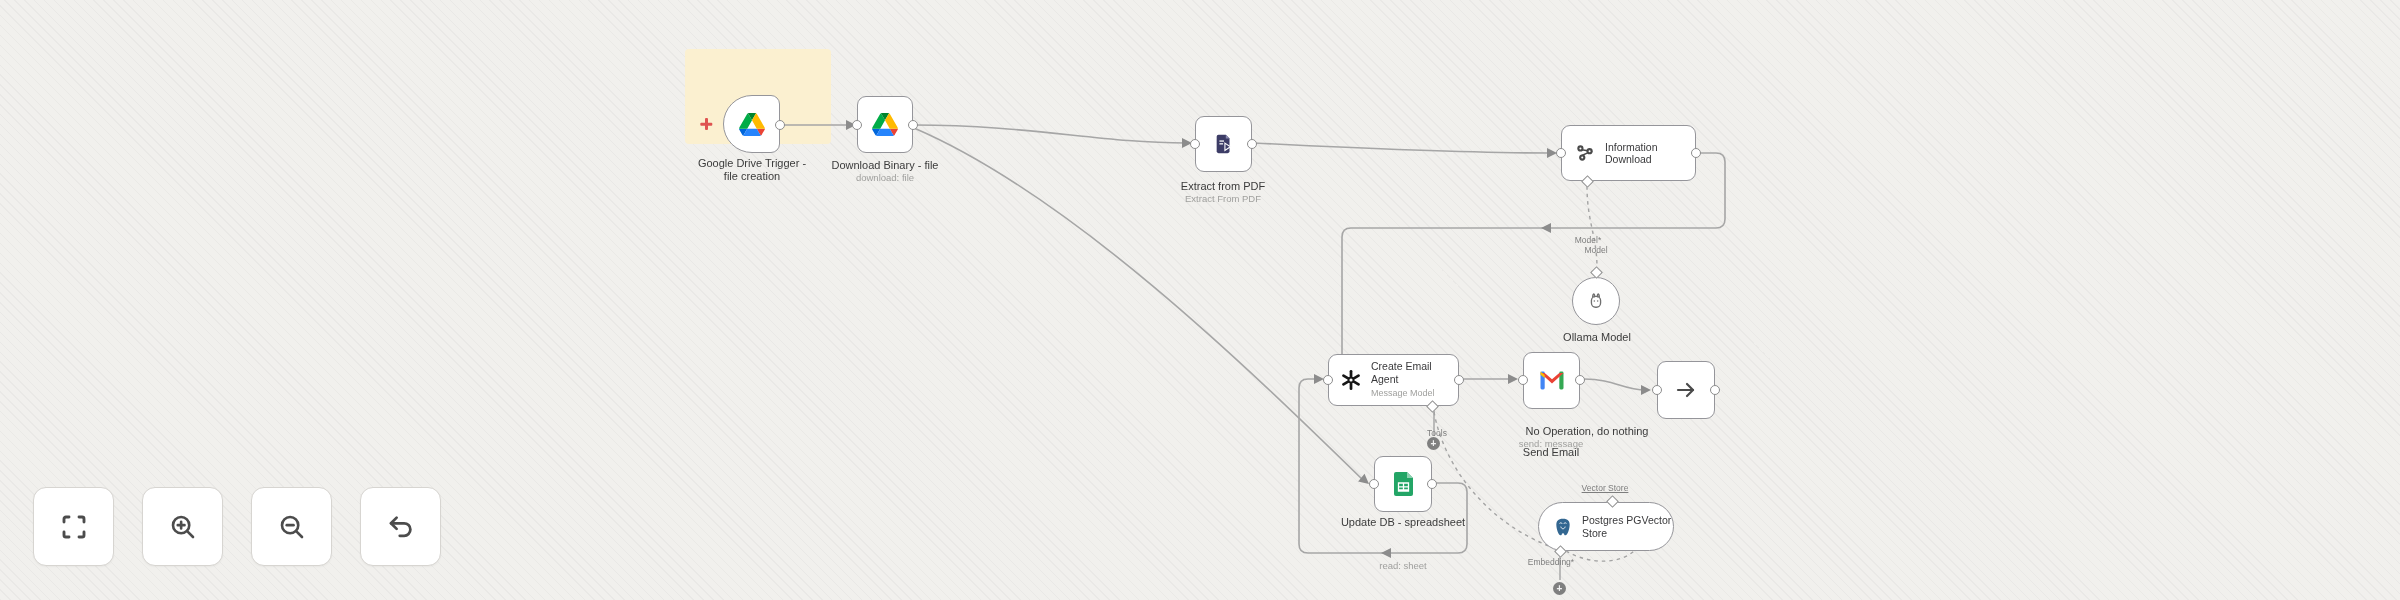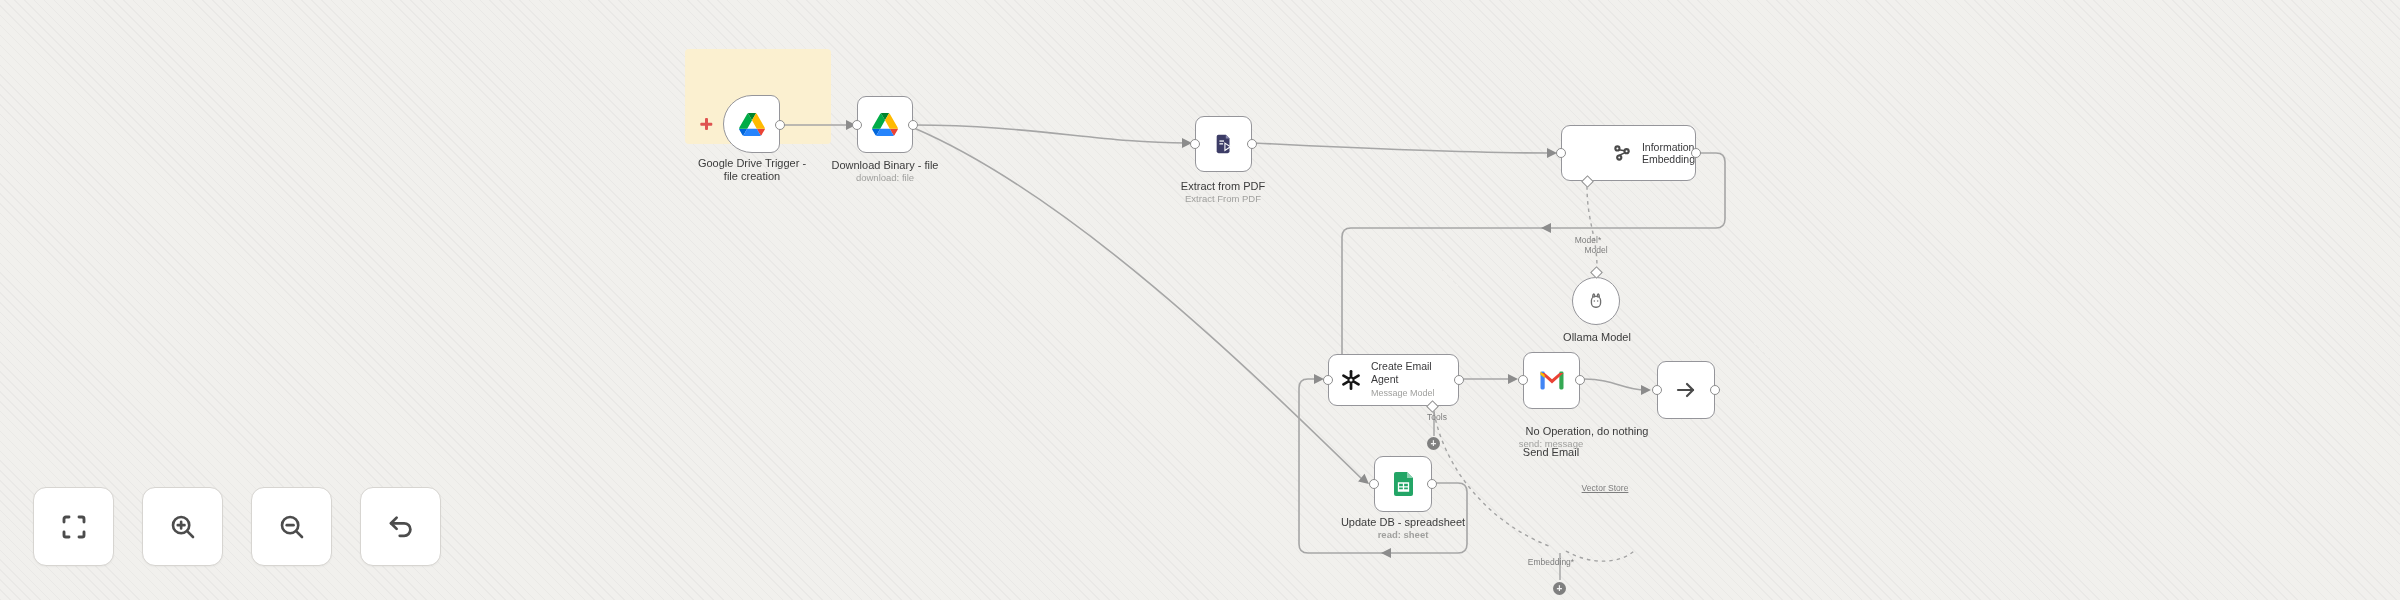--- a/index.html
+++ b/index.html
@@ -152,34 +152,34 @@
         <rect x="7" y="8" width="5" height="1.6" fill="#fff" opacity="0.85"></rect>
         <rect x="7" y="11" width="4" height="1.6" fill="#fff" opacity="0.85"></rect>
       </svg>
     </span>
     <span class="port" style="left:-6px; top:22px;"></span>
     <span class="port" style="right:-6px; top:22px;"></span>
   </div>
   <span class="node-label" style="left:1223px; top:180px;">Extract from PDF</span>
   <span class="node-sub" style="left:1223px; top:193px;">Extract From PDF</span>
 
-  <div class="node" style="left:1561px; top:125px; width:135px; height:56px; justify-content:flex-end; padding-left:12px; gap:9px;">
+  <div class="node" style="left:1561px; top:125px; width:135px; height:56px; justify-content:flex-start; padding-left:12px; gap:9px;">
     <span class="icon-wrap">
       <svg width="22" height="22" viewBox="0 0 24 24" fill="#4a4a4a">
         <circle cx="7" cy="7" r="3.4"></circle>
           <circle cx="17" cy="10" r="3.4"></circle>
           <circle cx="9" cy="17" r="3.4"></circle>
         <path d="M8.5 8.5 L15 9.5 M8 15 L15.5 11.5" stroke="#4a4a4a" stroke-width="1.6"></path>
         <circle cx="7" cy="7" r="1.1" fill="#fff"></circle>
           <circle cx="17" cy="10" r="1.1" fill="#fff"></circle>
           <circle cx="9" cy="17" r="1.1" fill="#fff"></circle>
       </svg>
     </span>
     <span class="wide-title">
-      <span>Information</span><br><span>Embedding</span>
+      <span>Information</span><br><span>Download</span>
     </span>
     <span class="port" style="left:-6px; top:22px;"></span>
     <span class="port" style="right:-6px; top:22px;"></span>
     <span class="diamond" style="left:21px; bottom:-6px;"></span>
   </div>
   <span class="port-label" style="left:1588px; top:187px;margin-top:48px;">Model*</span>
 
   <span class="port-label" style="left:1596px; top:245px;">Model</span>
   <span class="diamond" style="left:1592px; top:268px; position:absolute;"></span>
   <div class="node round" style="left:1572px; top:277px; width:48px; height:48px;">
@@ -223,21 +223,21 @@
       </svg>
     </span>
     <span class="wide-title">
       <span>Create Email</span><br><span>Agent</span>
       <div class="wide-sub">Message Model</div>
     </span>
     <span class="port" style="left:-6px; top:20px;"></span>
     <span class="port" style="right:-6px; top:20px;"></span>
     <span class="diamond" style="right:21px; bottom:-6px;"></span>
   </div>
-  <span class="port-label" style="left:1437px; top:412px;">Tools</span>
+  <span class="port-label" style="left:1437px; top:428px;">Tools</span>
   <span class="plus-dot" style="left:1427px; top:437px;">+</span>
 
   <div class="node" style="left:1523px; top:352px; width:57px; height:57px;">
     <span class="icon-wrap">
       <svg width="24" height="19" viewBox="0 0 24 19">
         <rect x="0.5" y="0.5" width="4.2" height="18" rx="1.4" fill="#4285f4"></rect>
         <rect x="19.3" y="0.5" width="4.2" height="18" rx="1.4" fill="#34a853"></rect>
         <polygon points="0.5,2 4.7,2 12,8.2 19.3,2 23.5,2 12,12.4" fill="#ea4335"></polygon>
         <polygon points="0.5,0.5 4.7,4 4.7,7 0.5,3.8" fill="#fbbc04"></polygon>
       </svg>
@@ -265,23 +265,37 @@
       <svg width="19" height="24" viewBox="0 0 19 24">
         <path d="M2 0 h11 l6 6 v16 a2 2 0 0 1 -2 2 H2 a2 2 0 0 1 -2 -2 V2 a2 2 0 0 1 2 -2 z" fill="#23a566"></path>
         <path d="M13 0 l6 6 h-6 z" fill="#8ed1b1"></path>
         <path d="M4.5 11 h10 v8 h-10 z M4.5 14.8 h10 M4.5 18 h10 M9.5 11 v8" stroke="#fff" stroke-width="1.3" fill="none"></path>
       </svg>
     </span>
     <span class="port" style="left:-6px; top:22px;"></span>
     <span class="port" style="right:-6px; top:22px;"></span>
   </div>
   <span class="node-label" style="left:1403px; top:516px;">Update DB - spreadsheet</span>
-  <span class="node-sub" style="left:1403px; top:529px;font-weight:bold;">read: sheet</span>
+  <span class="node-sub" style="left:1403px; top:560px;">read: sheet</span>
 
   <span class="port-label" style="left:1605px; top:483px;text-decoration:underline;">Vector Store</span>
+  <div class="node pill" style="left:1538px; top:502px; width:136px; height:49px; justify-content:flex-start; padding-left:14px; gap:9px;">
+    <span class="icon-wrap">
+      <svg width="20" height="20" viewBox="0 0 24 24">
+        <path d="M12 2 C6 2 4 5 4 9 c0 5 2.5 13 5 13 c1.4 0 1.8-1 1.8-2.5 c1 .3 1.4 .3 2.4 0 C13.2 21 13.6 22 15 22 c2.5 0 5-8 5-13 c0-4-2-7-8-7z" fill="#336791"></path>
+        <path d="M8.2 7.4 c1-.8 2.2-.6 2.6 .3 M15.8 7.4 c-1-.8-2.2-.6-2.6 .3" stroke="#fff" stroke-width="1.1" fill="none" stroke-linecap="round"></path>
+        <path d="M9.5 12 c.8 3 4.2 3 5 0" stroke="#fff" stroke-width="1.1" fill="none" stroke-linecap="round"></path>
+      </svg>
+    </span>
+    <span class="wide-title">
+      <span>Postgres PGVector</span><br><span>Store</span>
+    </span>
+    <span class="diamond" style="left:69px; top:-6px;"></span>
+    <span class="diamond" style="left:17px; bottom:-6px;"></span>
+  </div>
   <span class="port-label" style="left:1551px; top:557px;">Embedding*</span>
   <span class="plus-dot" style="left:1553px; top:582px;">+</span>
 
   <div class="controls">
     <div class="ctrl-btn">
       <span class="icon-wrap">
         <svg width="30" height="30" viewBox="0 0 24 24" fill="none" stroke="#4c4c4c" stroke-width="2.3" stroke-linecap="round">
           <path d="M4 8 V5.5 A1.5 1.5 0 0 1 5.5 4 H8"></path>
           <path d="M16 4 h2.5 A1.5 1.5 0 0 1 20 5.5 V8"></path>
           <path d="M20 16 v2.5 A1.5 1.5 0 0 1 18.5 20 H16"></path>

